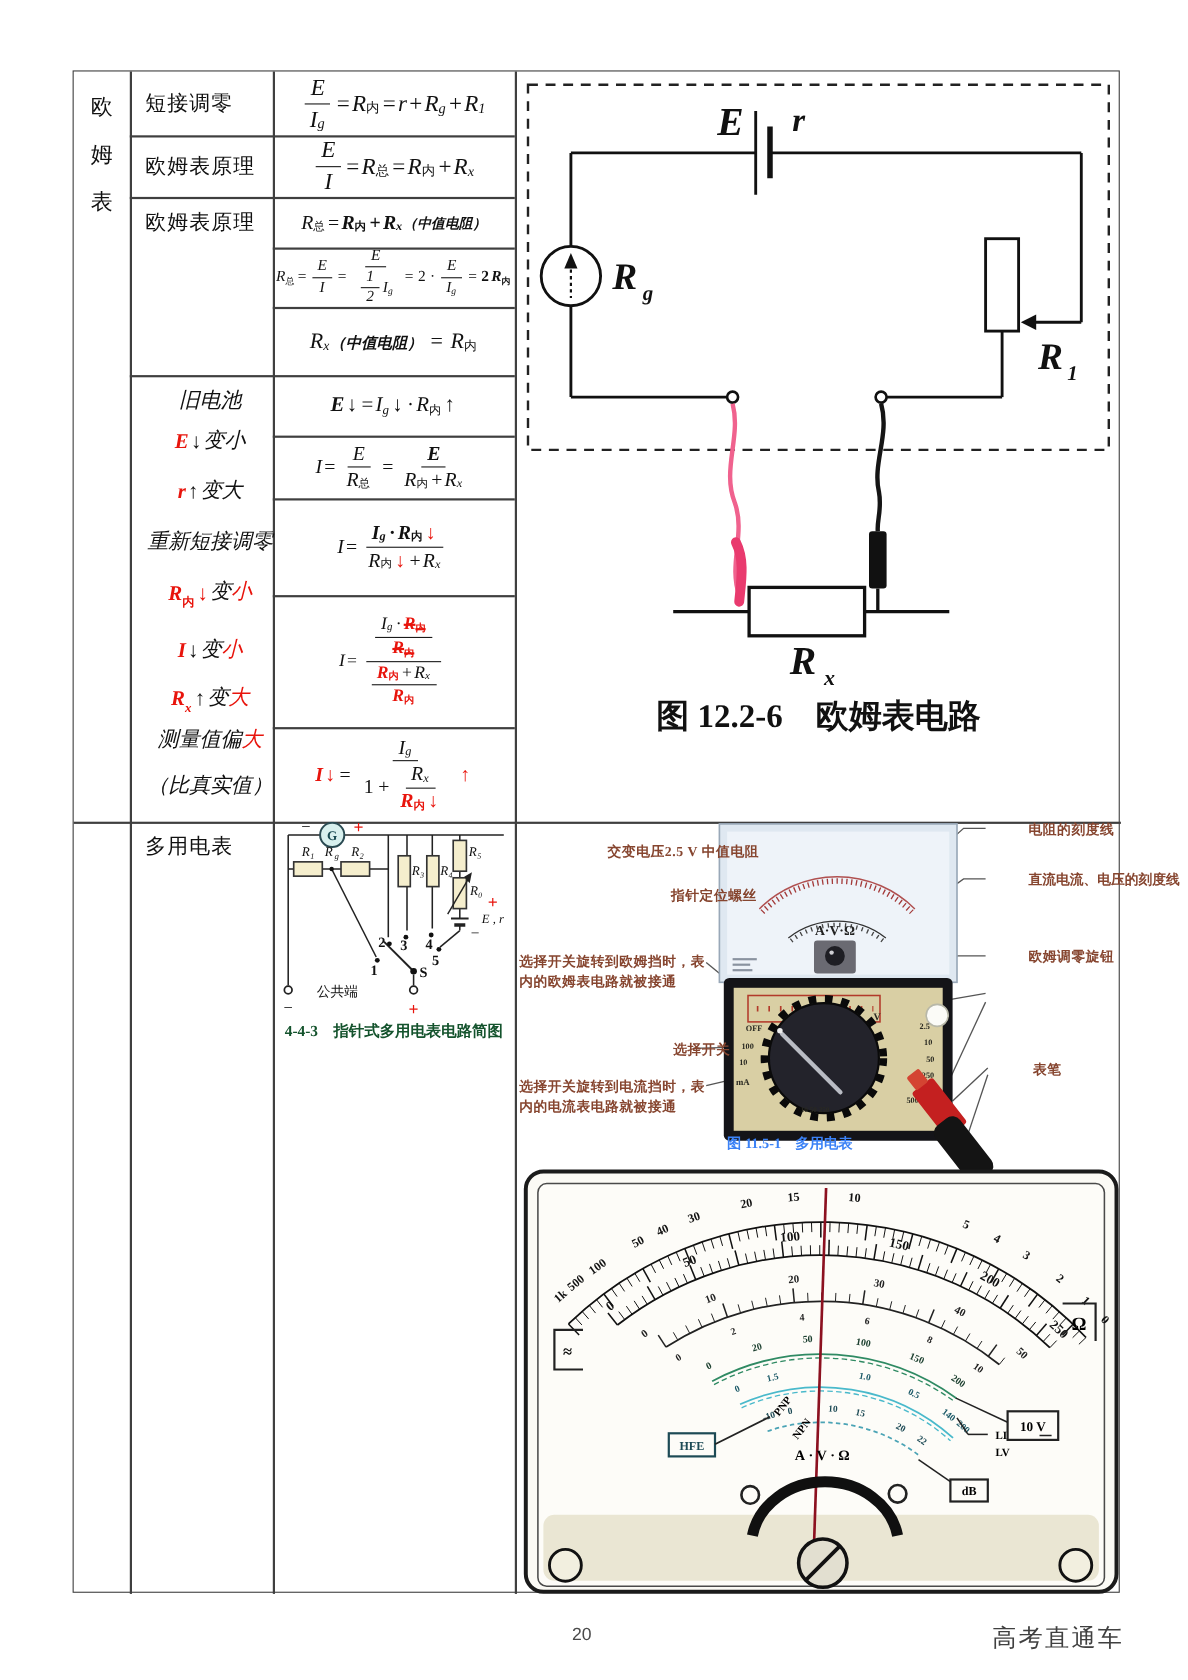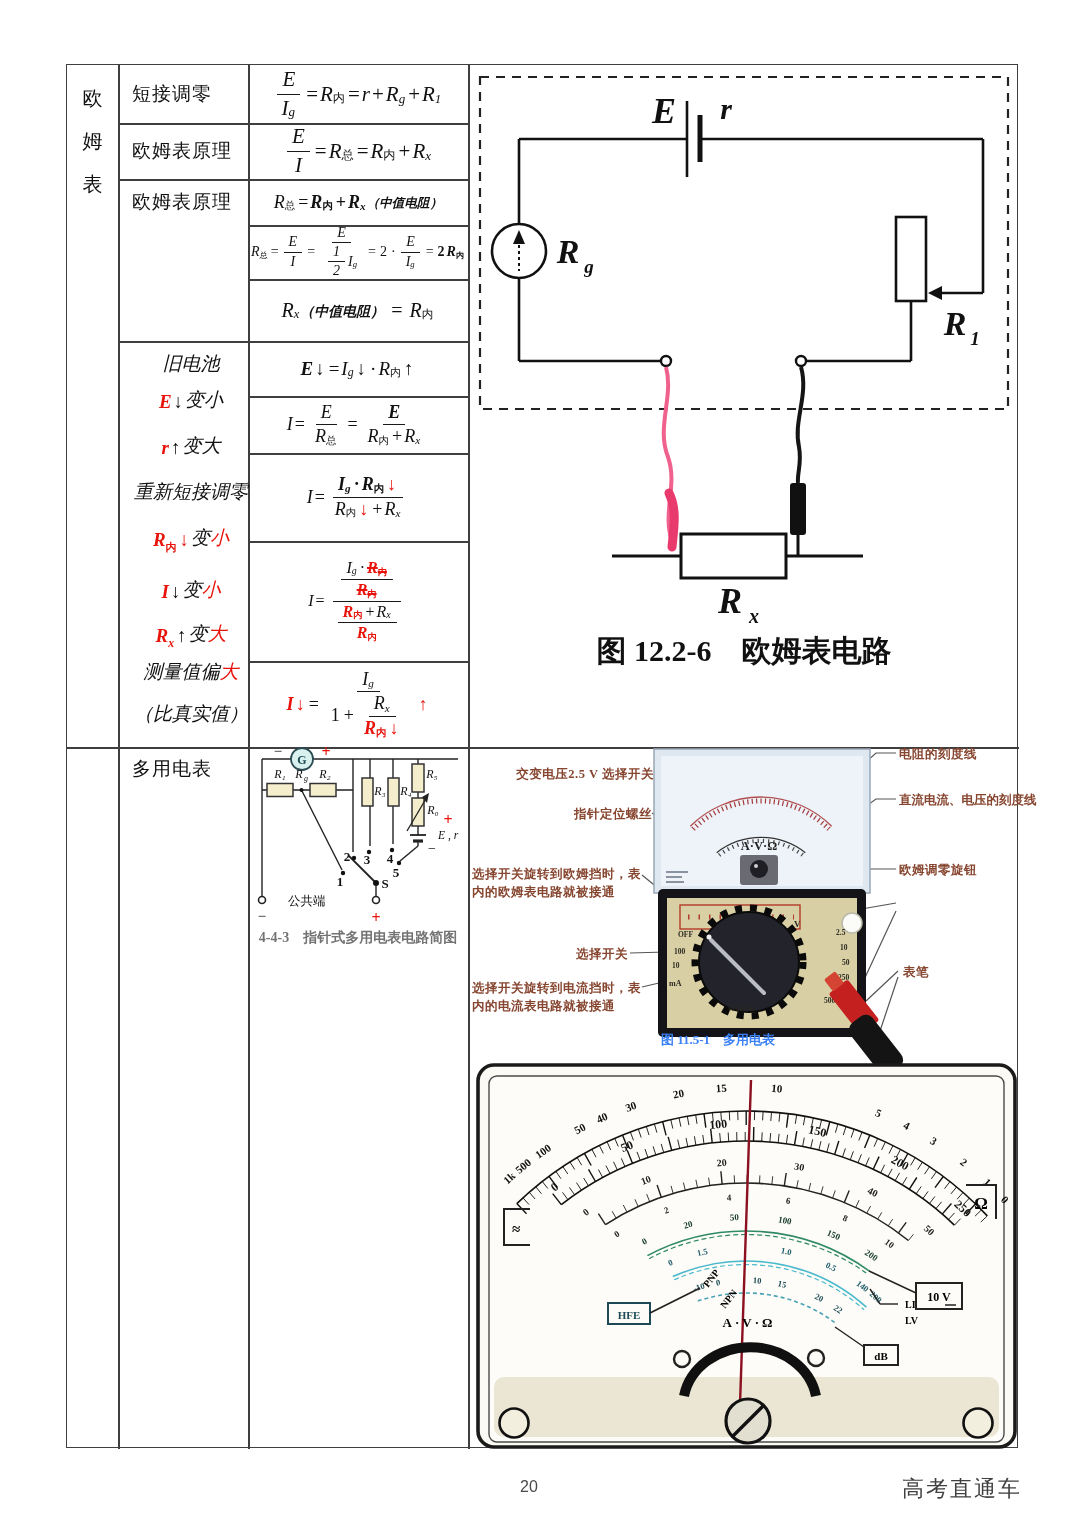--- a/index.html
+++ b/index.html
@@ -21,22 +21,22 @@
   .cns{font-style:normal;font-size:0.58em;position:relative;top:0.38em;padding-right:1px;}
   .sub{font-style:italic;font-size:0.62em;position:relative;top:0.35em;padding-right:1px;}
   .cnn{font-style:italic;font-weight:700;font-size:0.7em;position:relative;top:0.12em;}
   .red{color:#e8140c;}
   .k{text-decoration:line-through;text-decoration-color:#e8140c;text-decoration-thickness:2px;}
   .frac{display:inline-flex;flex-direction:column;align-items:center;vertical-align:middle;margin:0 3px;}
   .fn,.fd{display:inline-flex;align-items:center;justify-content:center;padding:0 5px;line-height:1.3;}
   .fn{border-bottom:1.6px solid #1a1a1a;}
   .oldline{position:absolute;left:8px;width:130px;height:26px;display:flex;align-items:flex-end;justify-content:center;font-size:19px;}
   .ann{position:absolute;font-size:12.5px;font-weight:700;color:#86452f;line-height:1.45;letter-spacing:0.5px;}
-  .nowrap{white-space:nowrap;}
-  .figcap{position:absolute;font-weight:700;text-align:center;color:#737373;}
+  .nowrap{white-space:nowrap;margin-left:36px;}
+  .figcap{position:absolute;font-weight:700;text-align:center;color:#14532d;}
   .footer-num{position:absolute;left:520px;top:1478px;font-size:16px;color:#4a4a4a;font-family:"Liberation Sans",sans-serif;}
   .brand{position:absolute;right:58px;top:1474px;font-size:22px;color:#404040;letter-spacing:2px;}
   svg text{font-family:"Liberation Serif","DejaVu Serif",serif;}
 </style>
 </head>
 <body>
 
 <div class="page">
   <div class="tbl">
 
@@ -769,21 +769,21 @@
           <line x1="412" y1="557" x2="430" y2="557" stroke="#222" stroke-width="1.4"></line>
           <text x="437" y="561" font-size="10" font-weight="700">LI</text>
           <text x="437" y="577" font-size="10" font-weight="700">LV</text>
           <line x1="367" y1="580" x2="396" y2="600" stroke="#222" stroke-width="1.4"></line>
           <rect x="396" y="598" width="34" height="20" fill="none" stroke="#222" stroke-width="2"></rect>
           <text x="413" y="612.5" font-size="11" font-weight="700" text-anchor="middle">dB</text>
           <text x="281" y="580" font-size="13" font-weight="700" text-anchor="middle" letter-spacing="3">A·V·Ω</text>
         </g>
       </svg>
 
-      <div class="ann nowrap" style="left:8px;top:18px;width:178px;text-align:right">交变电压2.5 V 选择开关</div>
+      <div class="ann nowrap" style="left:8px;top:18px;width:178px;text-align:right">交变电压2.5 V 中值电阻</div>
       <div class="ann nowrap" style="left:8px;top:58px;width:176px;text-align:right">指针定位螺丝</div>
       <div class="ann" style="left:4px;top:118px;width:170px">选择开关旋转到欧姆挡时，表内的欧姆表电路就被接通</div>
       <div class="ann nowrap" style="left:8px;top:198px;width:152px;text-align:right">选择开关</div>
       <div class="ann" style="left:4px;top:232px;width:170px">选择开关旋转到电流挡时，表内的电流表电路就被接通</div>
       <div class="ann nowrap" style="left:431px;top:-2px">电阻的刻度线</div>
       <div class="ann nowrap" style="left:431px;top:44px;letter-spacing:0">直流电流、电压的刻度线</div>
       <div class="ann nowrap" style="left:431px;top:114px">欧姆调零旋钮</div>
       <div class="ann nowrap" style="left:435px;top:216px">表笔</div>
       <div class="figcap" style="left:120px;top:284px;width:260px;font-size:13px;color:#3b82f6">图 11.5-1　多用电表</div>
     </div>

